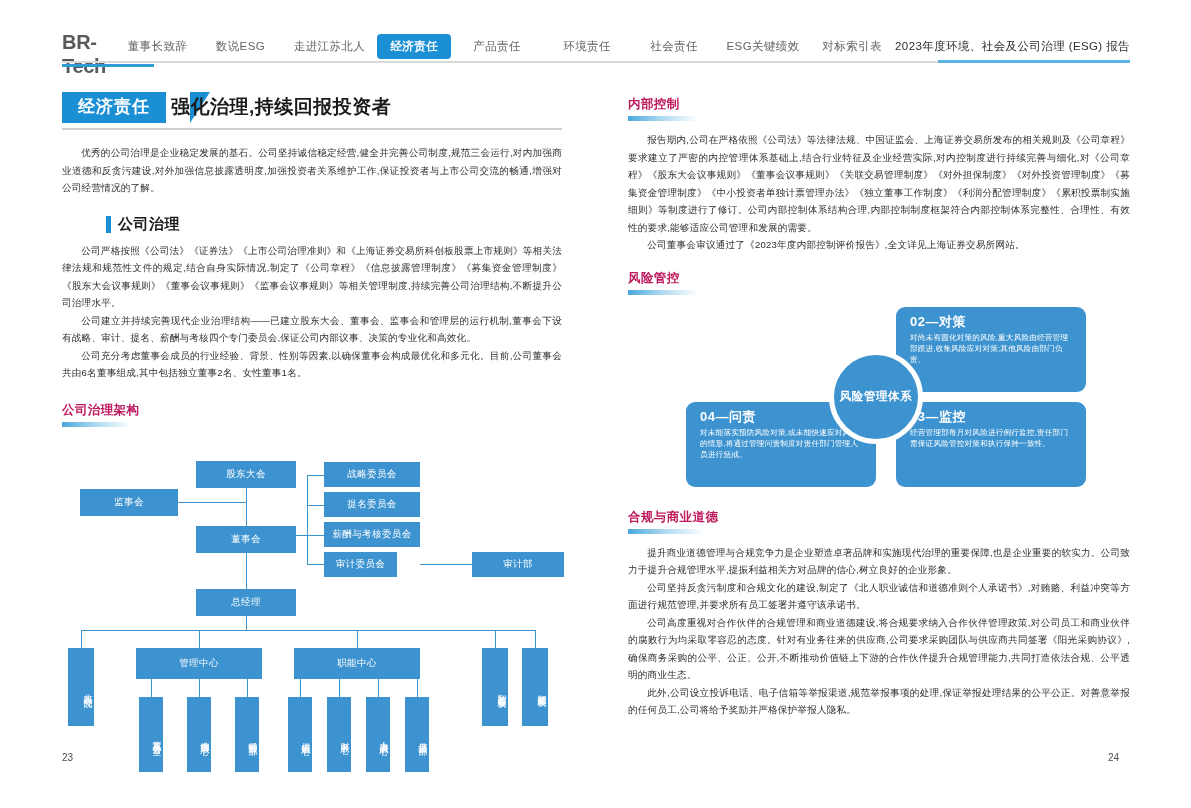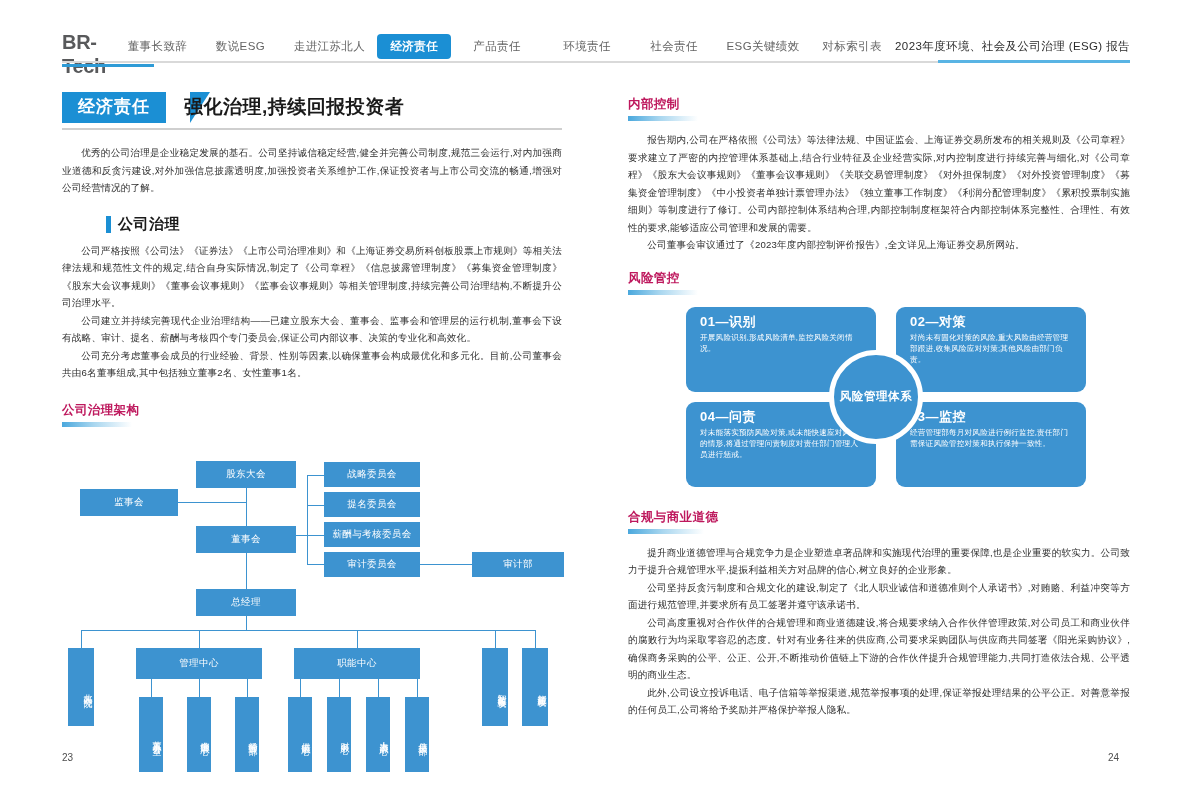--- a/index.html
+++ b/index.html
@@ -63,21 +63,21 @@
     font-size: 17px; font-weight: 700; letter-spacing: 1px;
     padding: 4px 16px 5px 16px; height: 31px; line-height: 22px;
   }
   .chapter-arrow {
     position: absolute; left: 128px; top: 0;
     width: 0; height: 0;
     border-top: 31px solid #1b8fd4;
     border-right: 20px solid transparent;
   }
   .chapter-title {
-    position: absolute; left: 122px; top: 2px;
+    position: absolute; left: 109px; top: 2px;
     font-size: 19px; font-weight: 700; color: #1a1a1a; letter-spacing: 0.5px;
   }
   .chapter-rule {
     position: absolute; left: 0; top: 36px; width: 500px; height: 1.5px;
     background: #cfcfcf;
   }
 
   
   p.body {
     font-size: 9.6px; line-height: 17.5px; color: #2f2f2f;
@@ -247,21 +247,21 @@
       <div class="oline v" style="left:355px; top:238px; height:18px;"></div>
 
       <div class="obox" style="left:18px;  top:48px; width:98px; height:27px;">监事会</div>
       <div class="obox" style="left:134px; top:20px; width:100px; height:27px;">股东大会</div>
       <div class="obox" style="left:134px; top:85px; width:100px; height:27px;">董事会</div>
       <div class="obox" style="left:134px; top:148px; width:100px; height:27px;">总经理</div>
 
       <div class="obox" style="left:262px; top:21px;  width:96px; height:25px;">战略委员会</div>
       <div class="obox" style="left:262px; top:51px;  width:96px; height:25px;">提名委员会</div>
       <div class="obox" style="left:262px; top:81px;  width:96px; height:25px;">薪酬与考核委员会</div>
-      <div class="obox" style="left:262px; top:111px; width:96px; height:25px;">审计委员会</div>
+      <div class="obox" style="left:262px; top:111px; width:73px; height:25px;">审计委员会</div>
       <div class="obox" style="left:410px; top:111px; width:92px; height:25px;">审计部</div>
 
       <div class="obox vert" style="left:6px; top:207px; width:26px; height:78px;">北人研究院</div>
       <div class="obox" style="left:74px; top:207px; width:126px; height:31px;">管理中心</div>
       <div class="obox" style="left:232px; top:207px; width:126px; height:31px;">职能中心</div>
       <div class="obox vert" style="left:420px; top:207px; width:26px; height:78px;">智能装备板块</div>
       <div class="obox vert" style="left:460px; top:207px; width:26px; height:78px;">新能源板块</div>
 
       <div class="obox vert" style="left:77px;  top:256px; width:24px; height:75px;">董事会办公室</div>
       <div class="obox vert" style="left:125px; top:256px; width:24px; height:75px;">综合管理中心</div>
@@ -284,24 +284,20 @@
       <p class="body">报告期内,公司在严格依照《公司法》等法律法规、中国证监会、上海证券交易所发布的相关规则及《公司章程》要求建立了严密的内控管理体系基础上,结合行业特征及企业经营实际,对内控制度进行持续完善与细化,对《公司章程》《股东大会议事规则》《董事会议事规则》《关联交易管理制度》《对外担保制度》《对外投资管理制度》《募集资金管理制度》《中小投资者单独计票管理办法》《独立董事工作制度》《利润分配管理制度》《累积投票制实施细则》等制度进行了修订。公司内部控制体系结构合理,内部控制制度框架符合内部控制体系完整性、合理性、有效性的要求,能够适应公司管理和发展的需要。</p>
       <p class="body">公司董事会审议通过了《2023年度内部控制评价报告》,全文详见上海证券交易所网站。</p>
     </div>
 
     <div class="h3-grad">
       <span class="txt">风险管控</span>
       <div class="ul"></div>
     </div>
 
     <div class="riskwrap">
-      <div class="rcard tl">
-        <div class="rnum">01—识别</div>
-        <div class="rdesc">开展风险识别,形成风险清单,监控风险关闭情况。</div>
-      </div>
       <div class="rcard tr">
         <div class="rnum">02—对策</div>
         <div class="rdesc">对尚未有固化对策的风险,重大风险由经营管理部跟进,收集风险应对对策;其他风险由部门负责。</div>
       </div>
       <div class="rcard bl">
         <div class="rnum">04—问责</div>
         <div class="rdesc">对未能落实预防风险对策,或未能快速应对风险的情形,将通过管理问责制度对责任部门管理人员进行惩戒。</div>
       </div>
       <div class="rcard br">
         <div class="rnum">03—监控</div>

